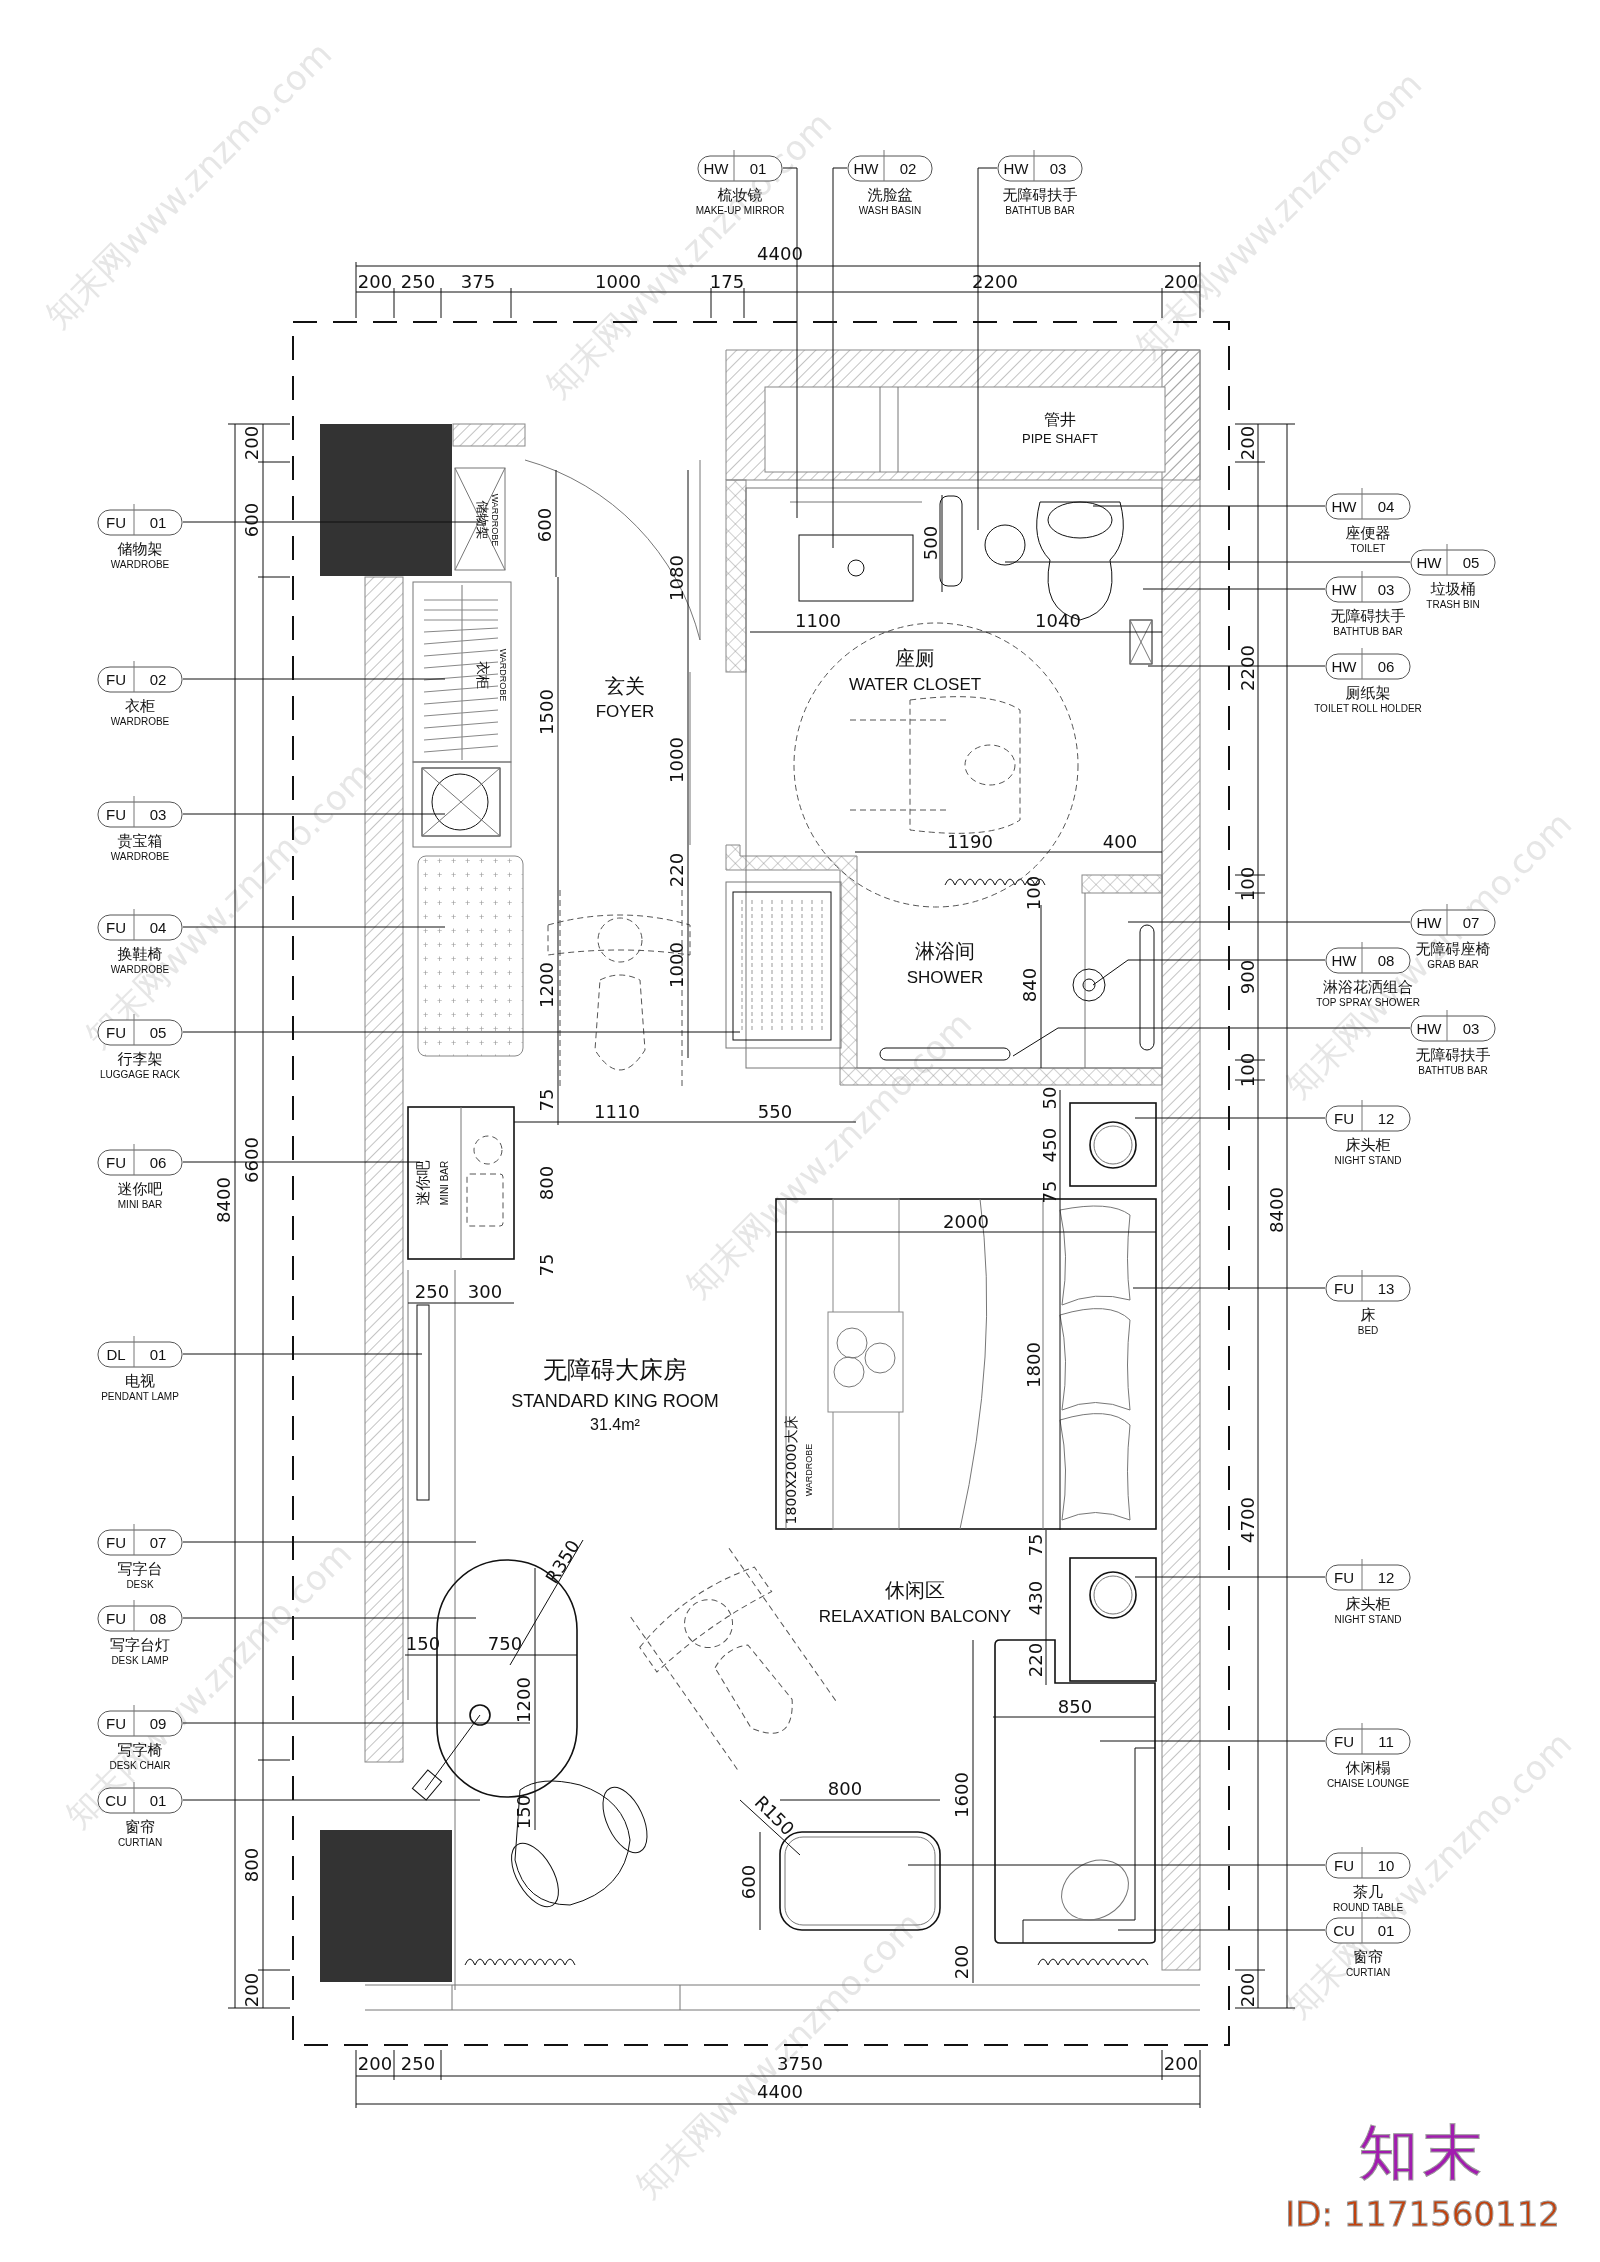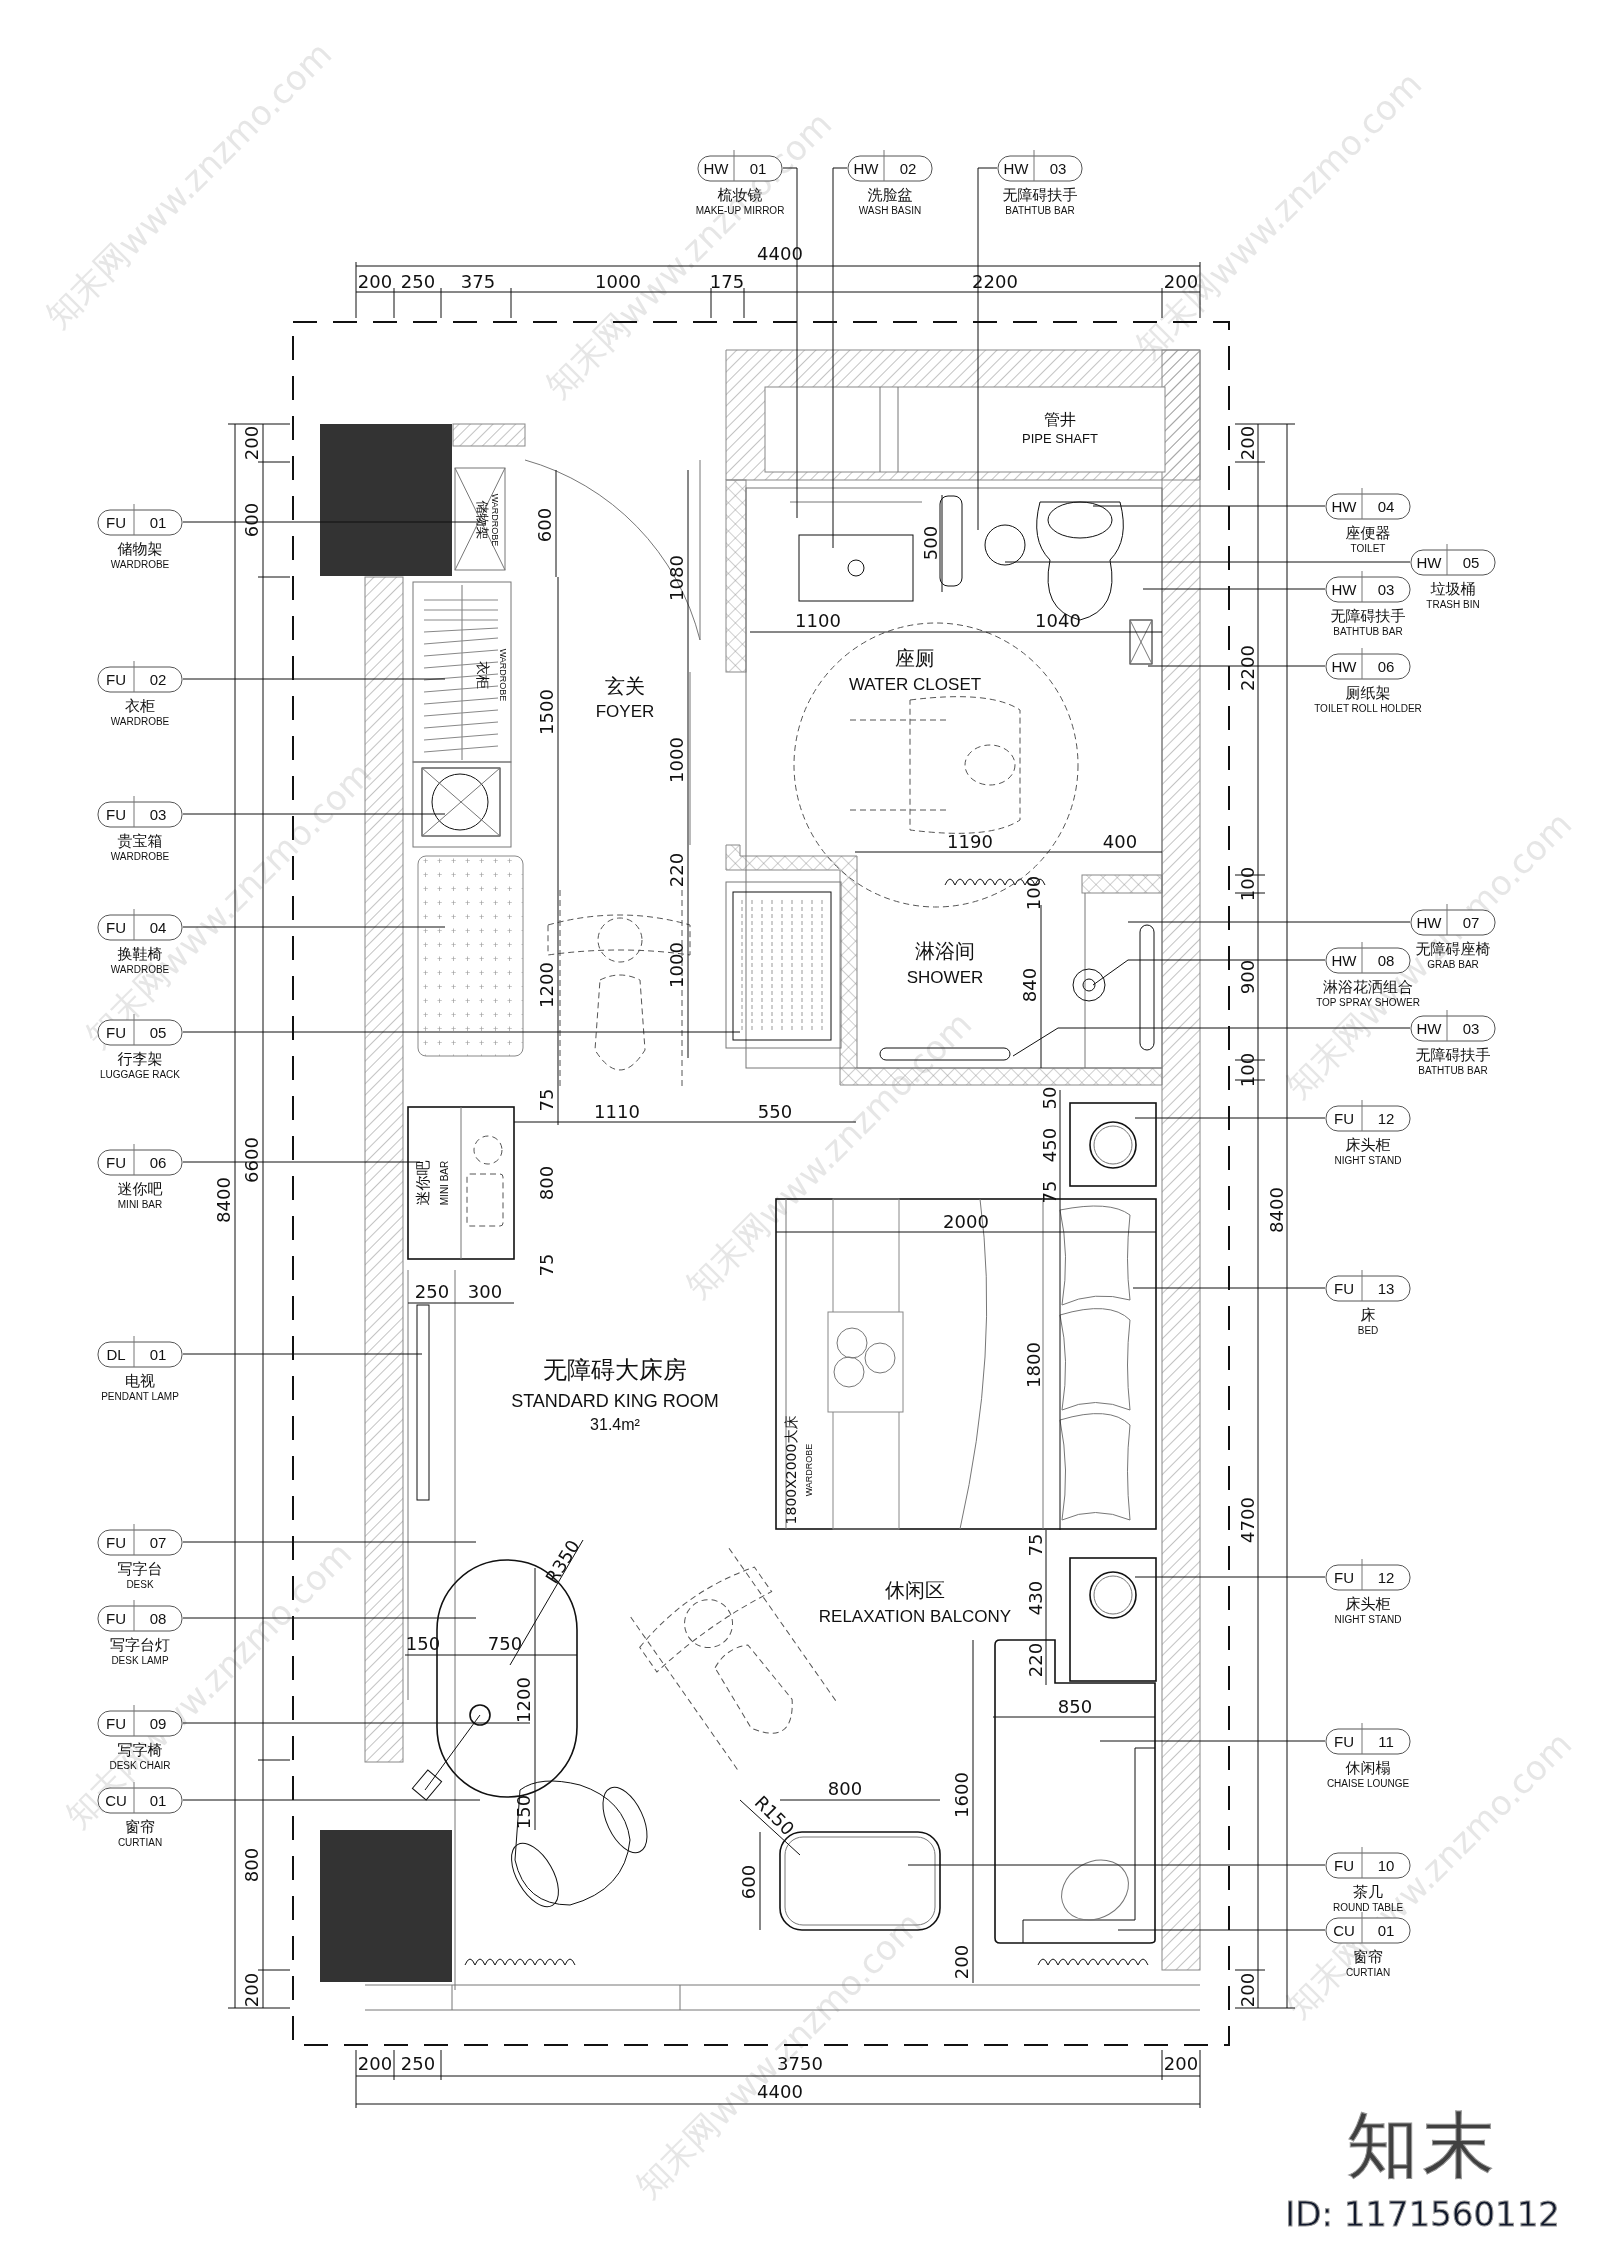--- a/index.html
+++ b/index.html
@@ -9,22 +9,22 @@
   .cn{font-family:"DejaVu Sans",sans-serif;fill:#111;}
   .dim{font-family:"DejaVu Sans",sans-serif;fill:#111;font-size:18px;}
   .ln{stroke:#111;stroke-width:1;fill:none;}
   .ln2{stroke:#111;stroke-width:1.6;fill:none;}
   .lt{stroke:#777;stroke-width:1;fill:none;}
   .dash{stroke:#111;stroke-width:2;fill:none;stroke-dasharray:24 16;}
   .ddash{stroke:#555;stroke-width:1;fill:none;stroke-dasharray:6 4;}
   .tag{stroke:#555;stroke-width:1;fill:#fff;}
   .wm{font-family:"DejaVu Sans",sans-serif;fill:#e6e6e6;font-size:34px;}
   #brand{position:absolute;right:40px;bottom:28px;text-align:center;color:#fff;}
-  #brand .logo{font-size:72px;font-family:"DejaVu Sans",sans-serif;color:#404040;-webkit-text-stroke:1px #999;letter-spacing:4px;}
-  #brand .id{font-size:34px;font-family:"DejaVu Sans",sans-serif;color:#0f172a;-webkit-text-stroke:1px #999;}
+  #brand .logo{font-size:60px;font-family:"DejaVu Sans",sans-serif;color:#a21caf;-webkit-text-stroke:1px #999;letter-spacing:4px;}
+  #brand .id{font-size:34px;font-family:"DejaVu Sans",sans-serif;color:#c2410c;-webkit-text-stroke:1px #999;}
 </style>
 </head>
 <body>
 
 <svg id="plan" viewBox="0 0 1600 2262" xmlns="http://www.w3.org/2000/svg">
   <defs>
     <pattern id="hatch" width="8" height="8" patternUnits="userSpaceOnUse" patternTransform="rotate(45)">
       <line x1="0" y1="0" x2="0" y2="8" stroke="#888" stroke-width="1"></line>
     </pattern>
     <pattern id="cross" width="10" height="10" patternUnits="userSpaceOnUse" patternTransform="rotate(45)">

